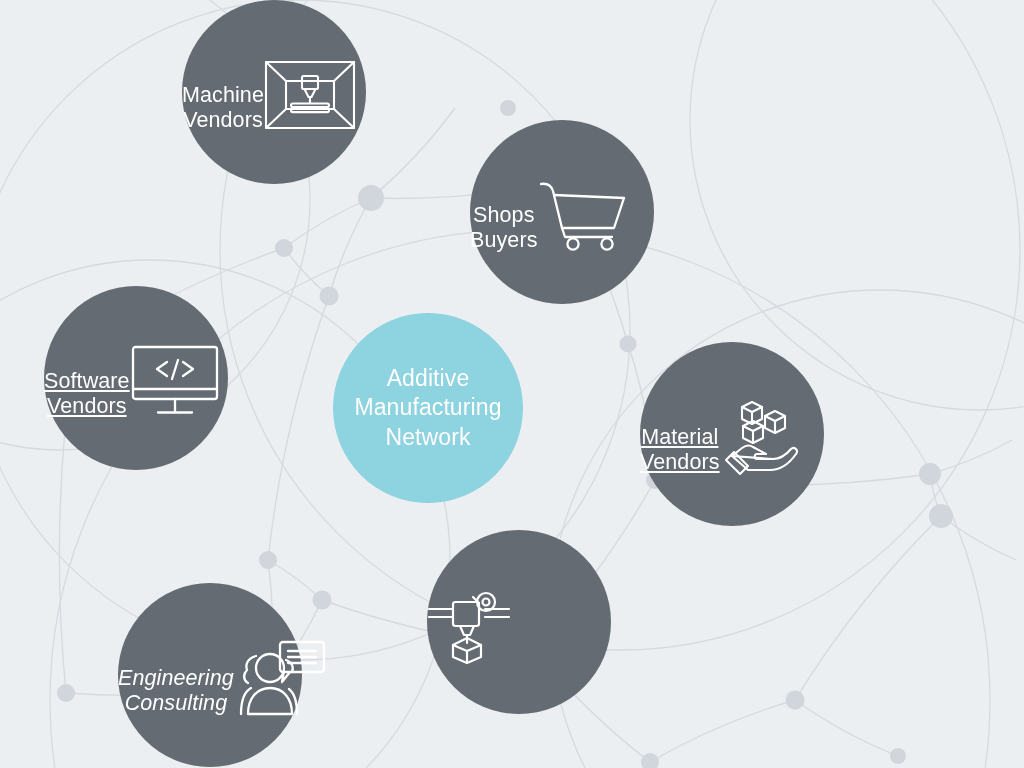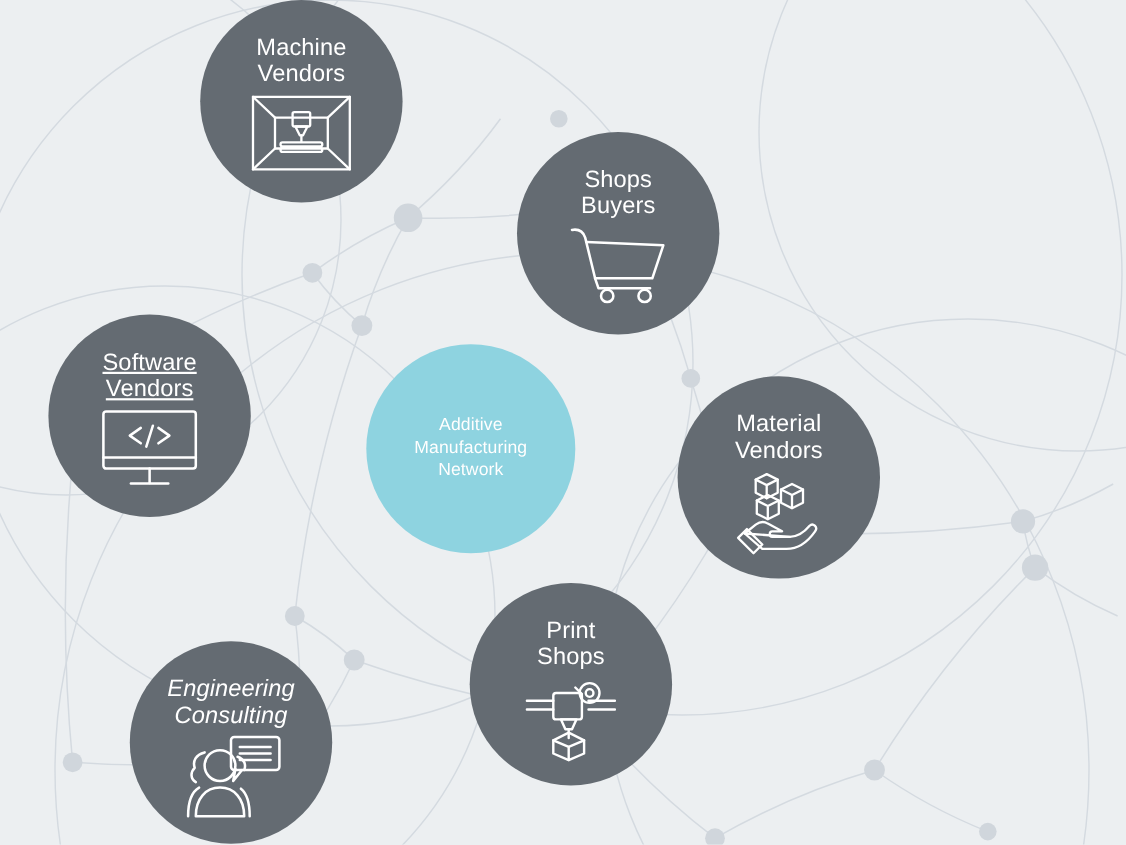--- a/index.html
+++ b/index.html
@@ -25,21 +25,21 @@
     left: 0;
     top: 0;
     width: 1024px;
     height: 768px;
   }
 
   .node {
     position: absolute;
     border-radius: 50%;
     display: flex;
-    flex-direction: column;
+    flex-direction: row;
     align-items: center;
     justify-content: flex-start;
     box-sizing: border-box;
     text-align: center;
   }
 
   .node-spoke {
     background: #646b72;
     color: #ffffff;
   }
@@ -57,21 +57,21 @@
     white-space: pre-line;
     text-shadow: 0 0 1px rgba(0,0,0,0.04);
   }
 
   .spoke-label {
     font-size: 21.5px;
     padding-top: 31px;
   }
 
   .center-label {
-    font-size: 16px;
+    font-size: 23px;
     line-height: 1.28;
     padding: 0 12px;
   }
 
   .node-icon {
     margin-top: 6px;
     display: block;
   }
 
   .node-icon svg {
@@ -180,21 +180,21 @@
     <rect x="3" y="3" width="84" height="52" rx="2.5"></rect>
     <path d="M3 45 L87 45"></path>
     <path d="M45 55 L45 68"></path>
     <path d="M28 68.5 L62 68.5"></path>
     <path d="M37 18 L27 25 L37 32"></path>
     <path d="M53 18 L63 25 L53 32"></path>
     <path d="M48 16 L42 35"></path>
   </svg>
         </div>
       </div>
-      <div class="node node-spoke" style="left: 616px; top: 342px; width: 184px; height: 184px;">
+      <div class="node node-spoke" style="left: 640px; top: 342px; width: 184px; height: 184px; text-decoration: underline;">
         <div class="node-label spoke-label">Material
 Vendors</div>
         <div class="node-icon">
           <svg width="86" height="78" viewBox="0 0 86 78" fill="none" stroke="#ffffff" stroke-width="2.1" stroke-linejoin="round" stroke-linecap="round">
     <g>
       <path d="M22 9 L32 4 L42 9 L42 21 L32 26 L22 21 Z"></path>
       <path d="M22 9 L32 14 L42 9 M32 14 L32 26"></path>
     </g>
     <g>
       <path d="M45 18 L55 13 L65 18 L65 30 L55 35 L45 30 Z"></path>
@@ -204,22 +204,20 @@
       <path d="M23 28 L33 23 L43 28 L43 40 L33 45 L23 40 Z"></path>
       <path d="M23 28 L33 33 L43 28 M33 33 L33 45"></path>
     </g>
     <path d="M12 58 L22 50 C26 47 30 47 33 49 L46 56 L37 56 C34 56 34 61 37 61 L53 61"></path>
     <path d="M53 61 C60 61 66 57 71 51 C74 48 79 52 76 56 C69 66 60 72 50 72 L28 72 L12 58 Z"></path>
     <path d="M6 62 L14 54 L28 68 L20 76 Z"></path>
   </svg>
         </div>
       </div>
       <div class="node node-spoke" style="left: 427px; top: 530px; width: 184px; height: 184px;">
-        <div class="node-label spoke-label">Print
-Shops</div>
         <div class="node-icon">
           <svg width="84" height="76" viewBox="0 0 84 76" fill="none" stroke="#ffffff" stroke-width="2.2" stroke-linejoin="round" stroke-linecap="round">
     <path d="M2 22 L26 22 M58 22 L82 22"></path>
     <path d="M2 30 L26 30 M58 30 L82 30"></path>
     <rect x="26" y="15" width="26" height="24" rx="2.5"></rect>
     <circle cx="59" cy="15" r="9"></circle>
     <circle cx="59" cy="15" r="3.5"></circle>
     <path d="M46 10 L52 16"></path>
     <path d="M33 39 L47 39 L43 48 L37 48 Z"></path>
     <path d="M40 48 L40 56"></path>

